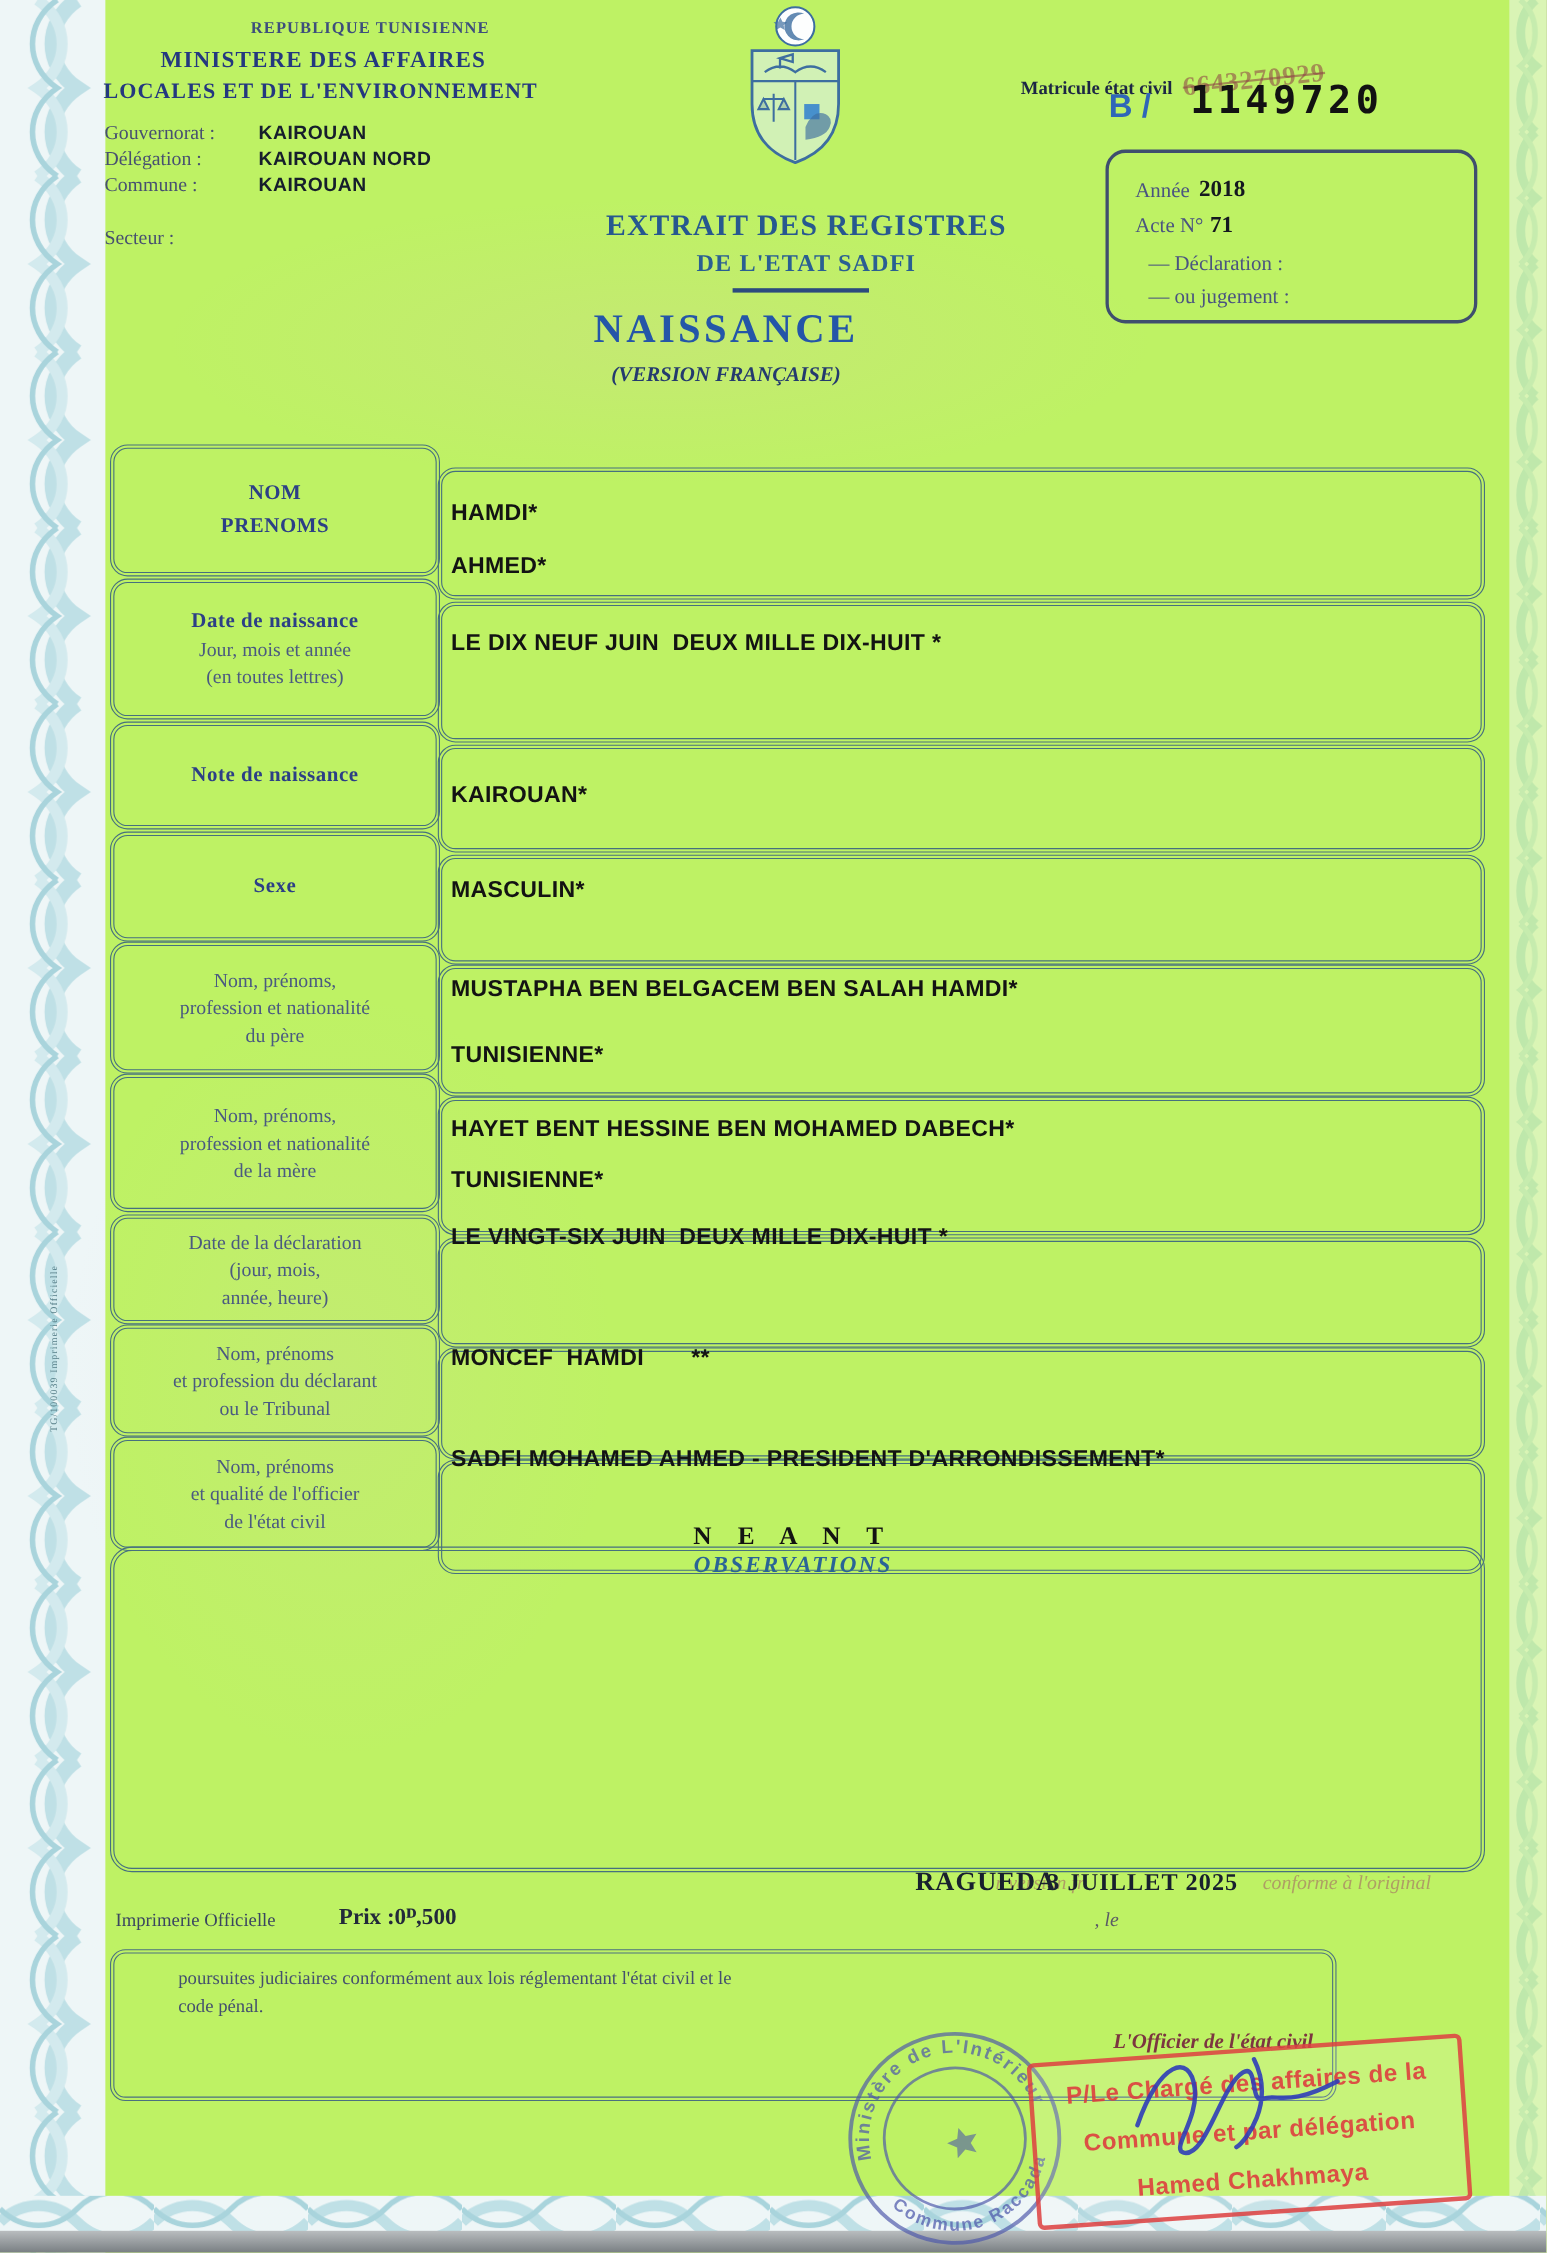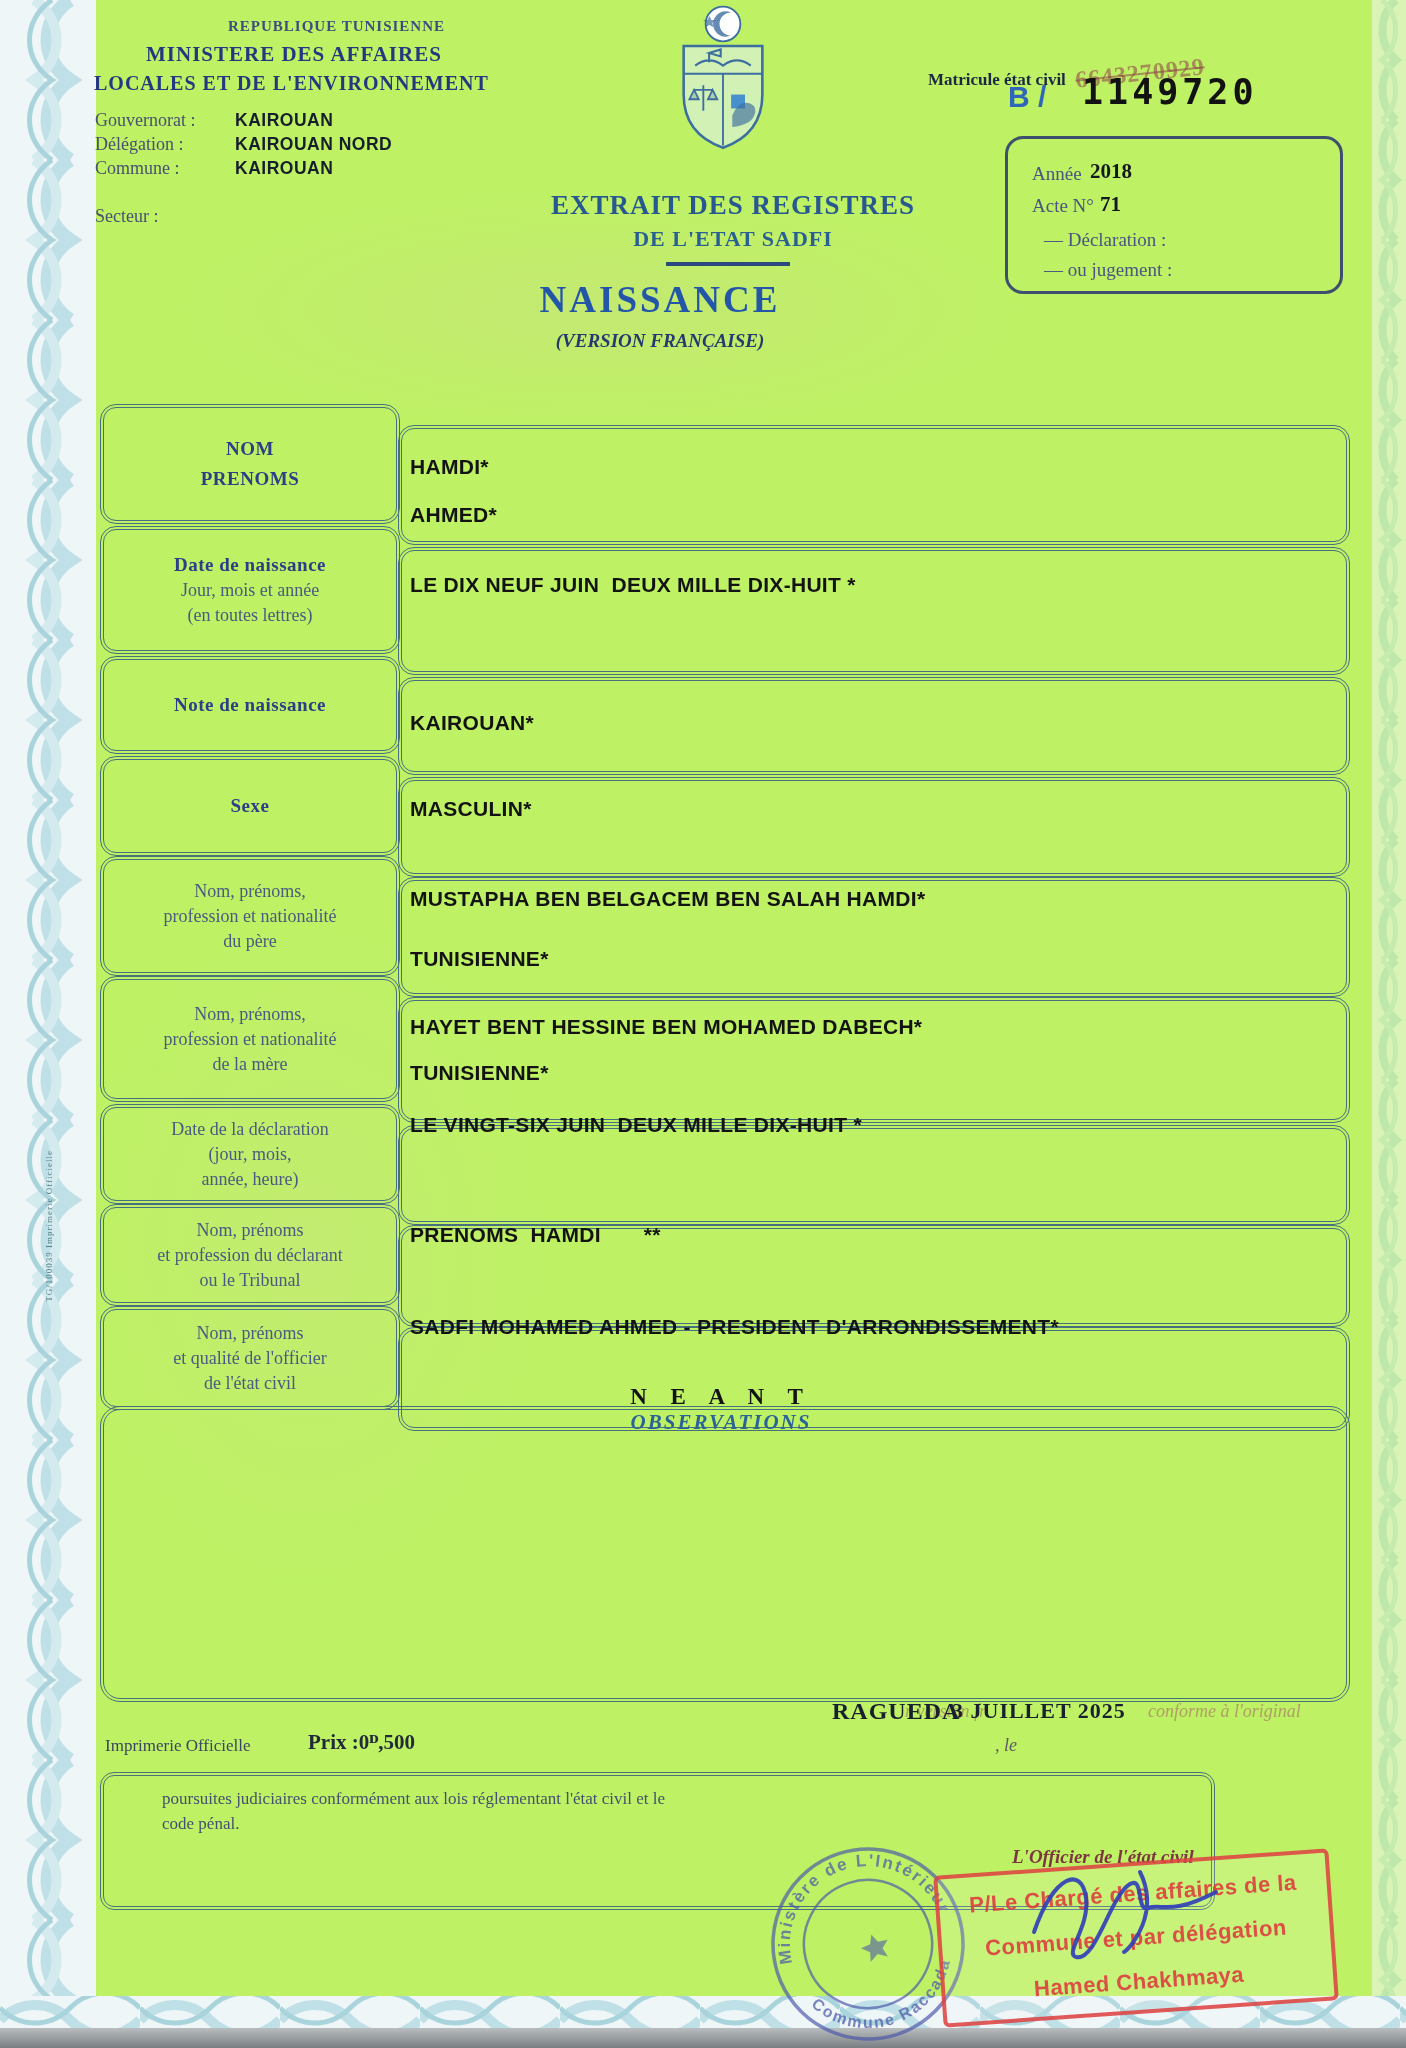--- a/index.html
+++ b/index.html
@@ -235,21 +235,21 @@
   <div class="cell value" style="top:1104px;height:92px">
     <div class="vline" style="margin-top:-16px">LE VINGT-SIX JUIN  DEUX MILLE DIX-HUIT *</div>
   </div>
 
   <div class="cell label" style="top:1204px;height:94px">
     <div class="lab-line">Nom, prénoms</div>
     <div class="lab-line">et profession du déclarant</div>
     <div class="lab-line">ou le Tribunal</div>
   </div>
   <div class="cell value" style="top:1204px;height:94px">
-    <div class="vline" style="margin-top:-6px">PRENOMS  HAMDI       **</div>
+    <div class="vline" style="margin-top:-6px">MONCEF  HAMDI       **</div>
   </div>
 
   <div class="cell label" style="top:1306px;height:96px">
     <div class="lab-line">Nom, prénoms</div>
     <div class="lab-line">et qualité de l'officier</div>
     <div class="lab-line">de l'état civil</div>
   </div>
   <div class="cell value" style="top:1306px;height:96px">
     <div class="vline" style="margin-top:-16px">SADFI MOHAMED AHMED - PRESIDENT D'ARRONDISSEMENT*</div>
   </div>

